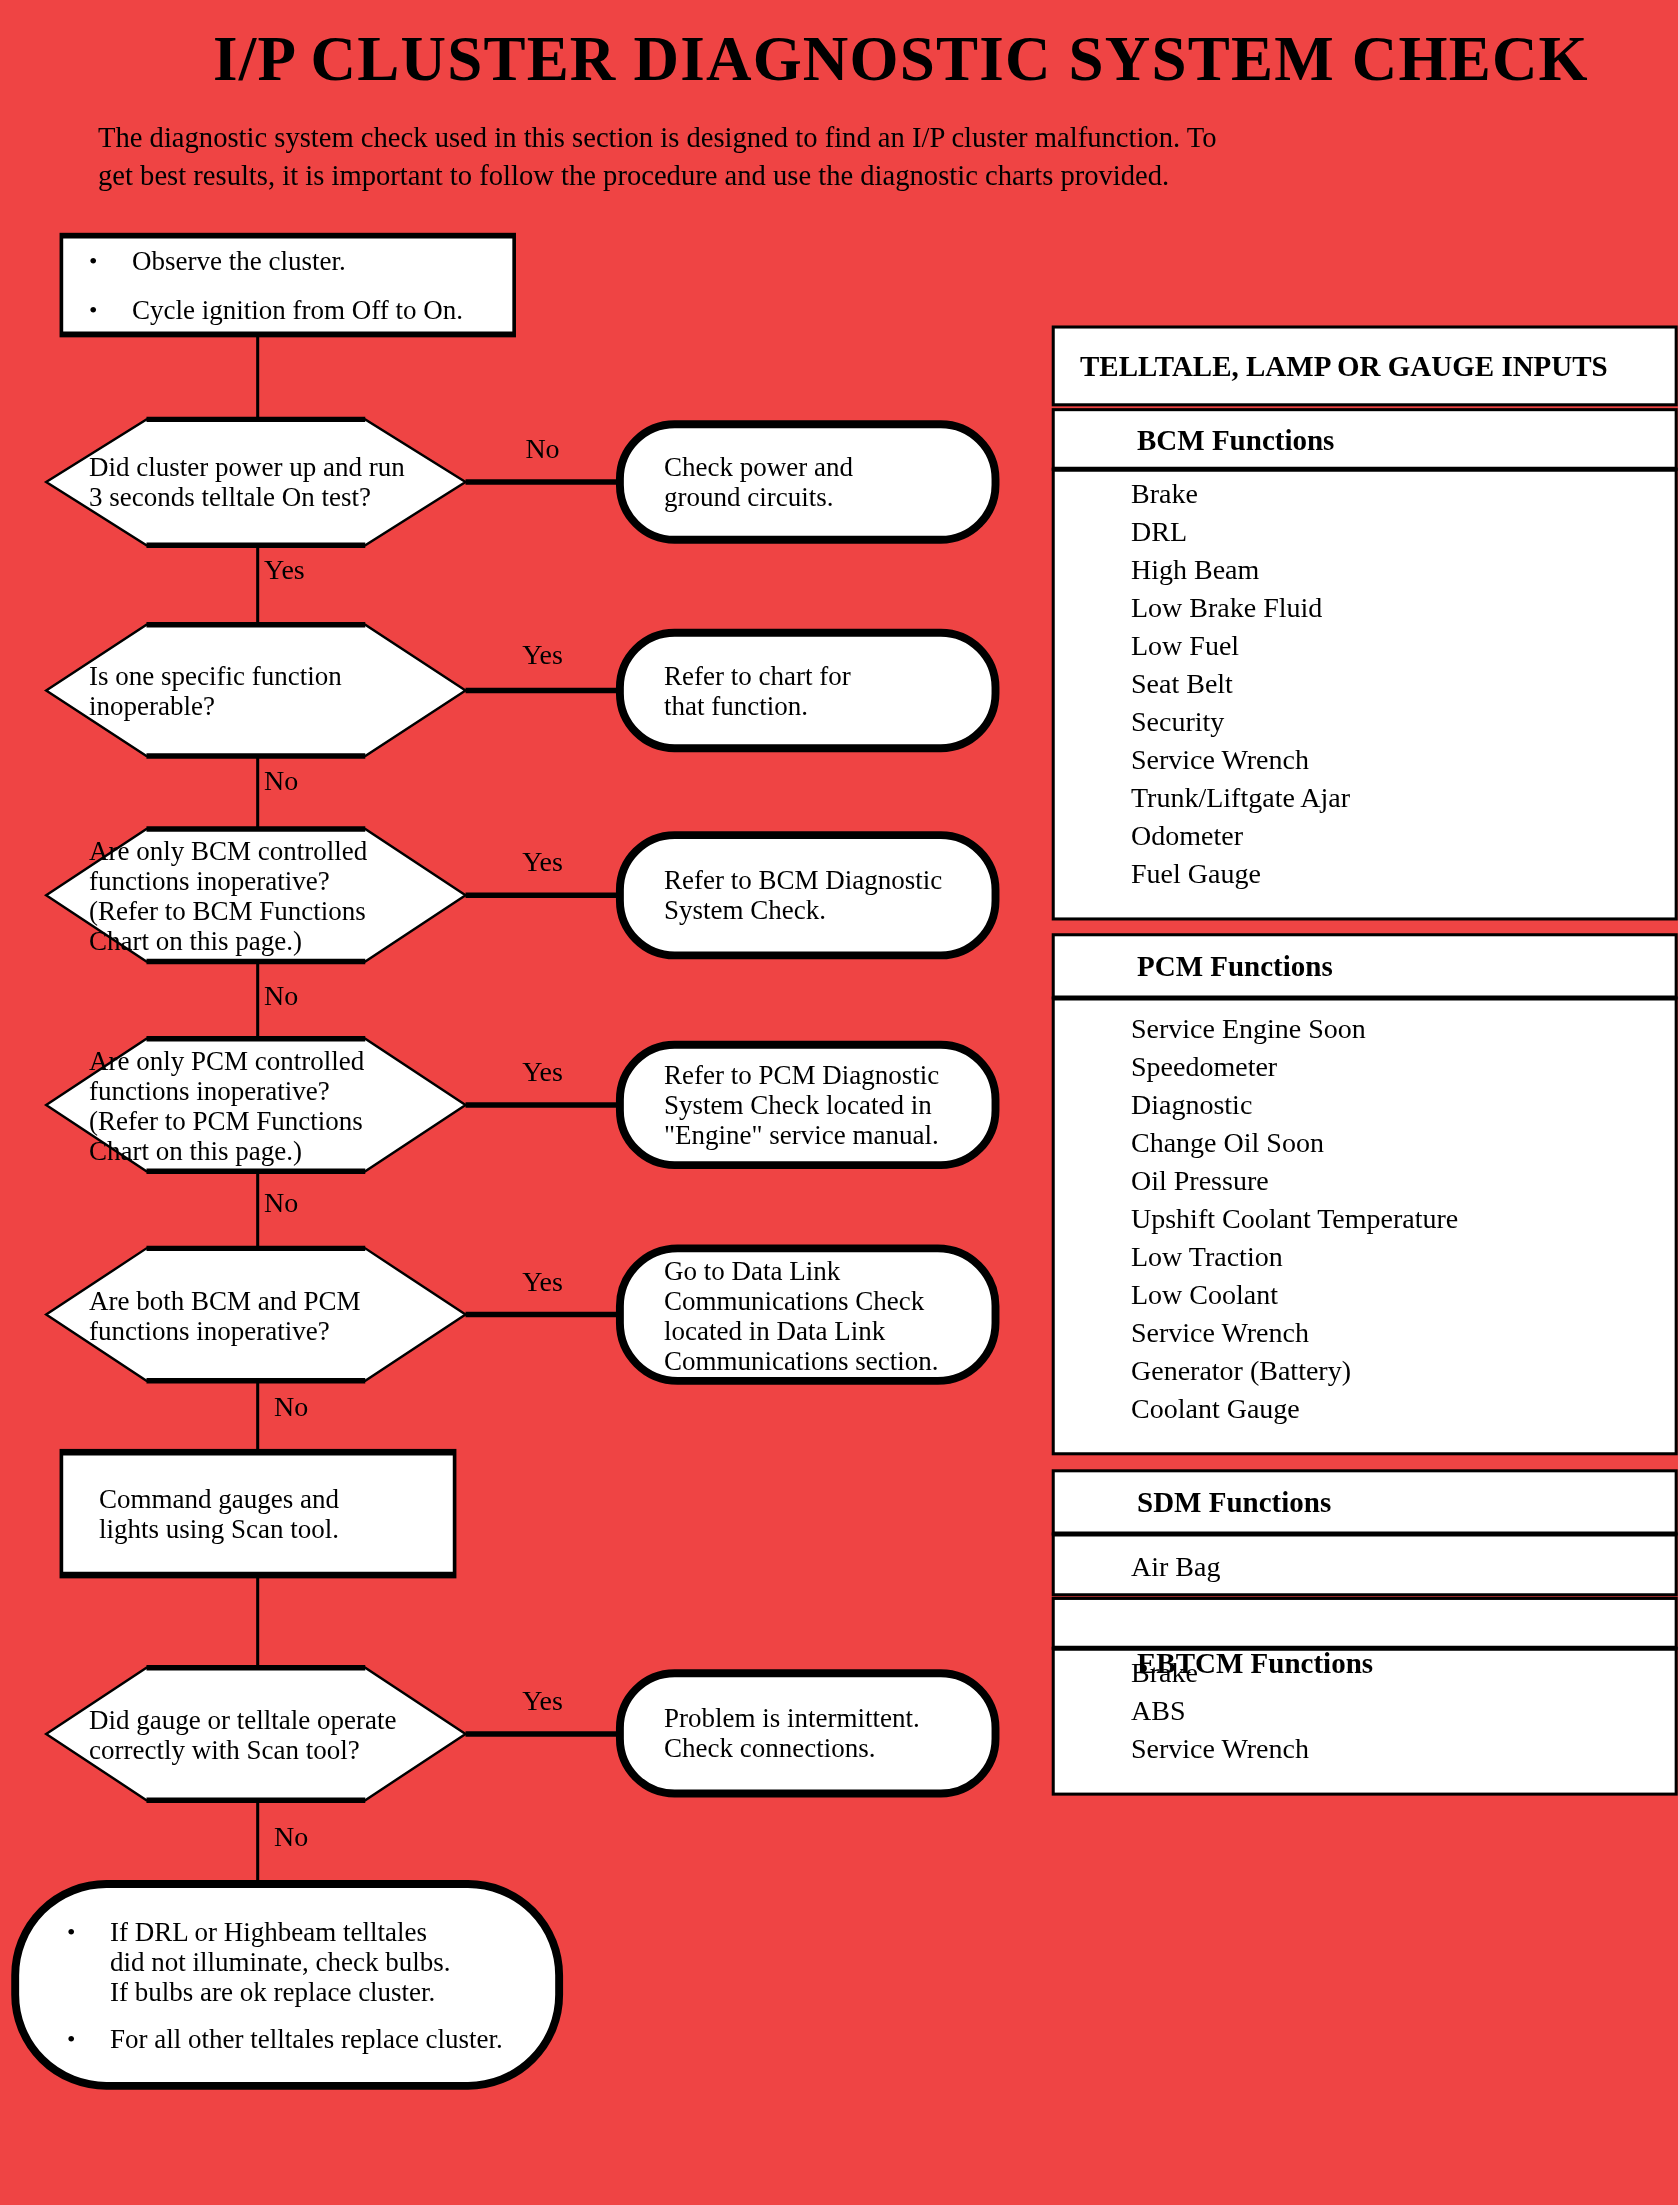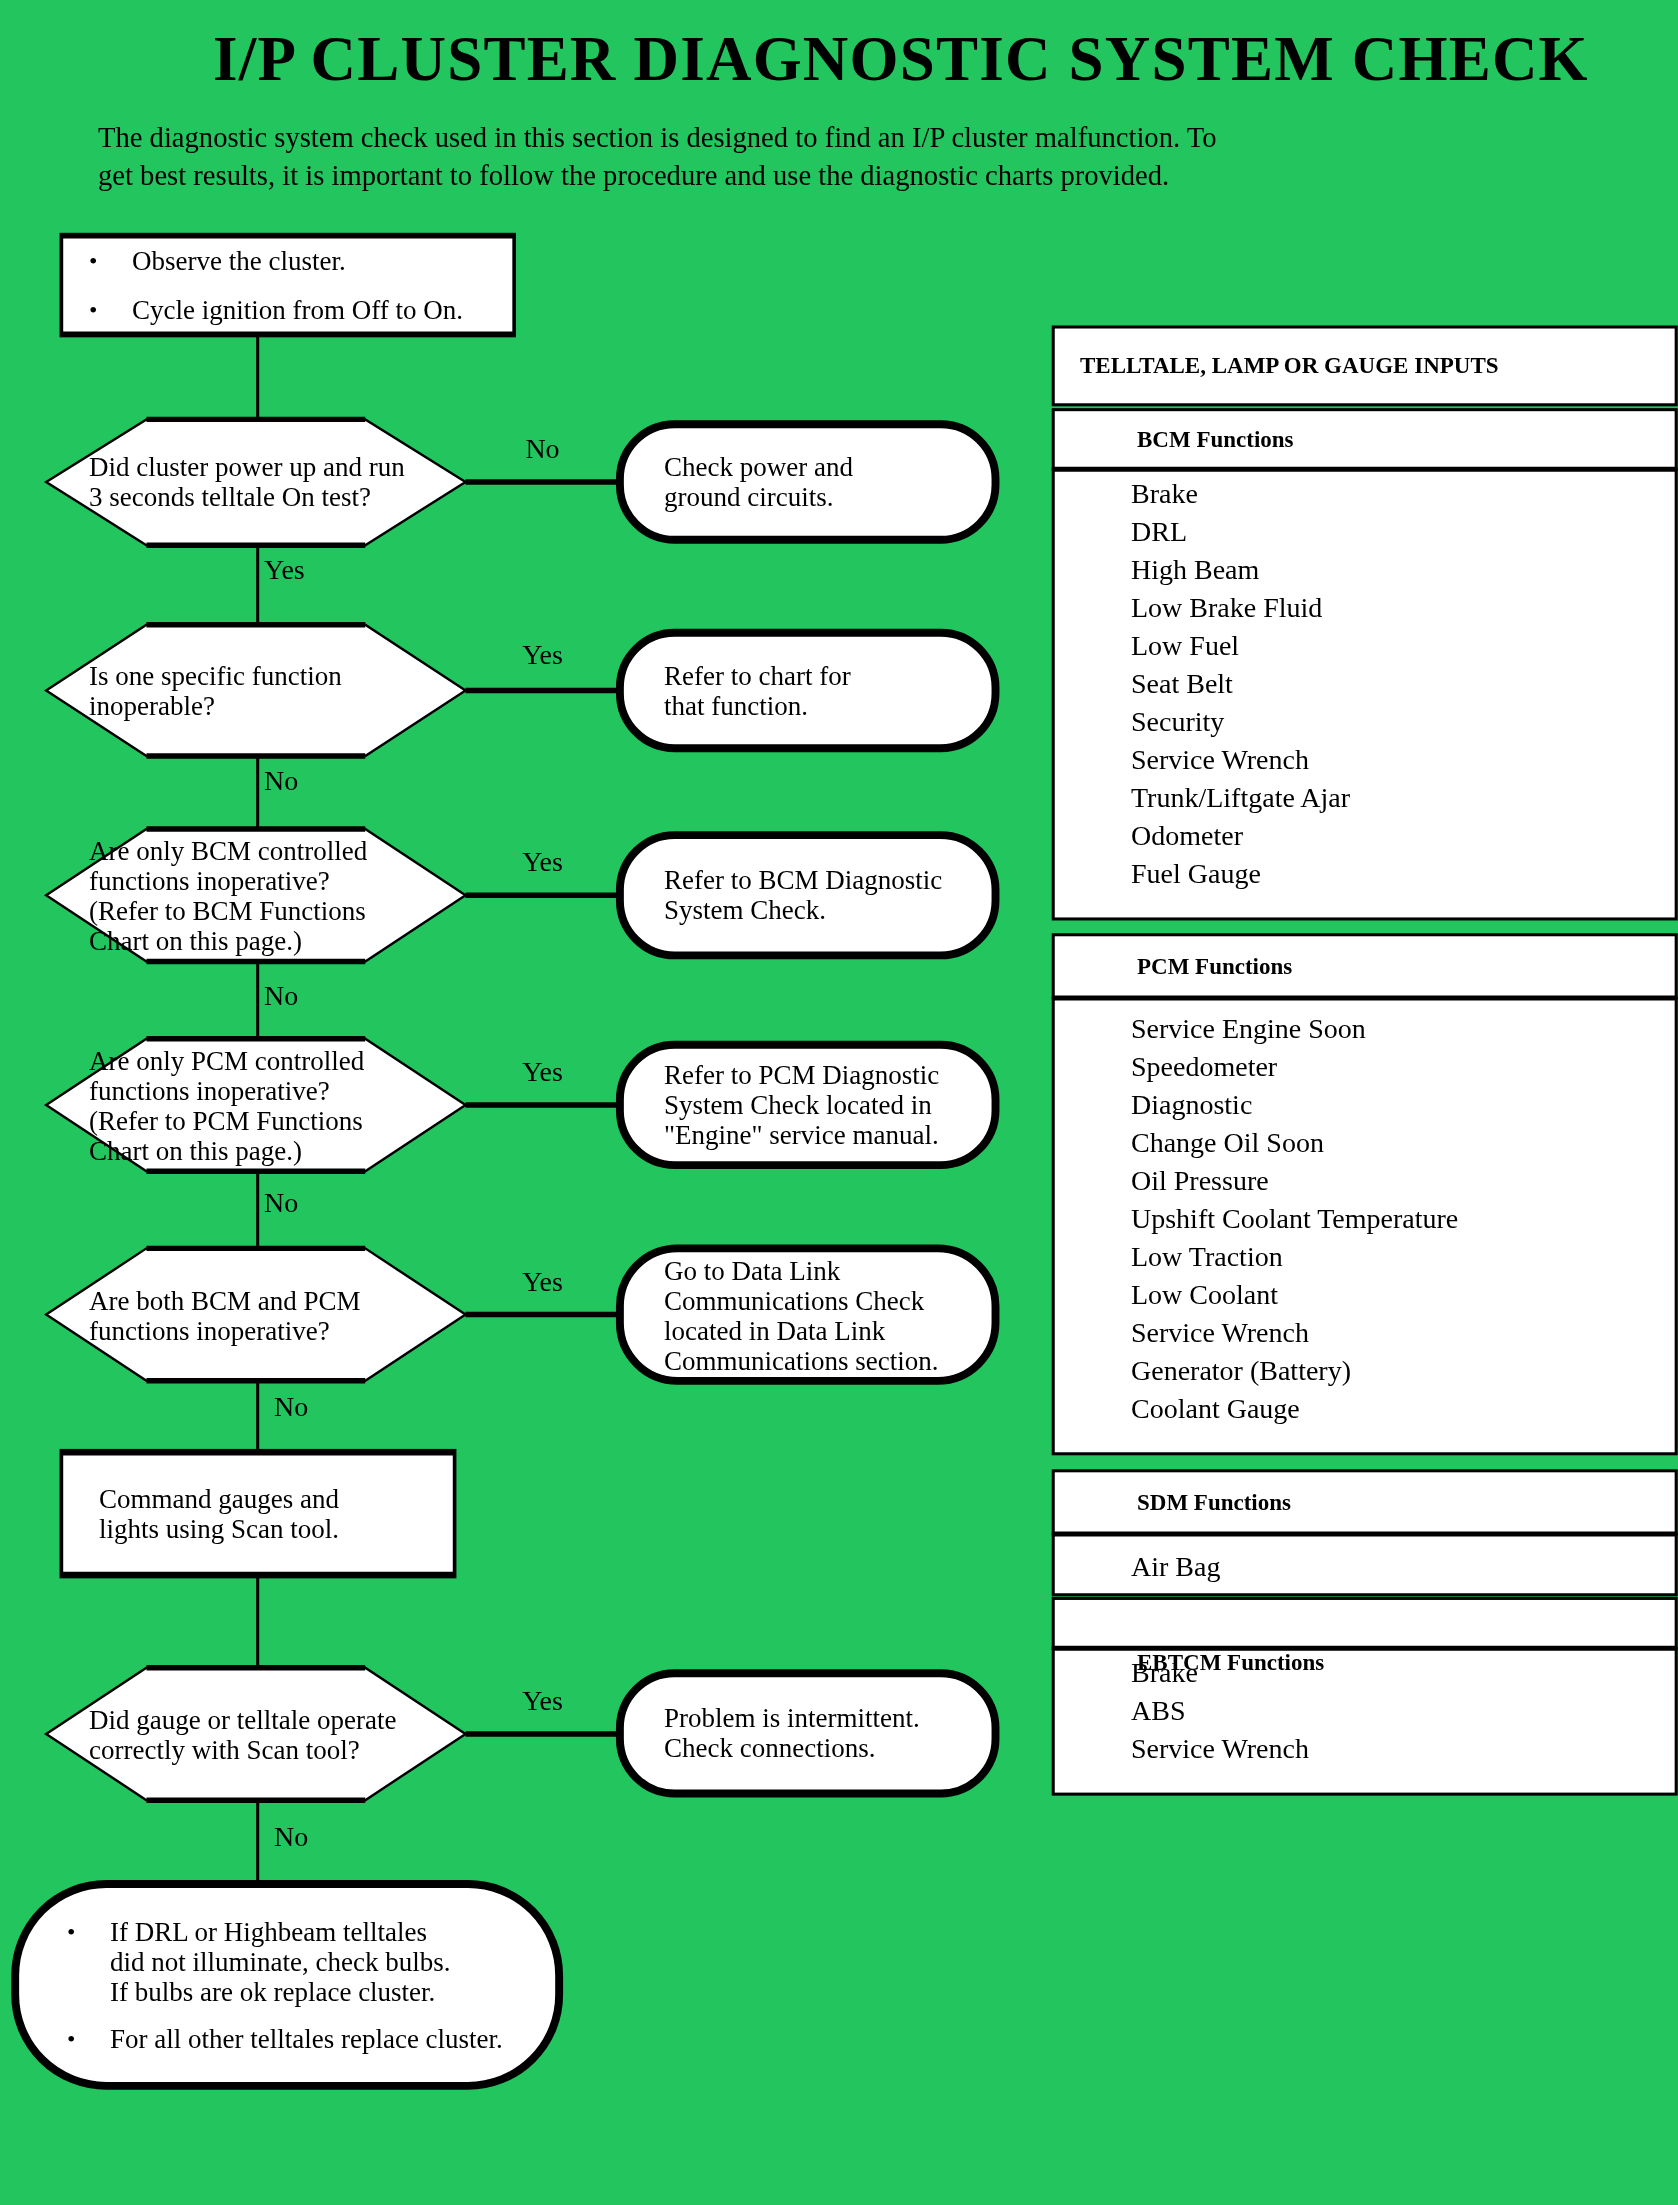--- a/index.html
+++ b/index.html
@@ -1,31 +1,31 @@
 <!DOCTYPE html>
 <html style="font-size:9.7px"><head>
 <meta charset="utf-8">
 <style>
   html,body{margin:0;padding:0;background:#fff;}
-  .page{position:relative;width:1678px;height:2205px;background:#22c55e;overflow:hidden;
+  .page{position:relative;width:1678px;height:2205px;background:#ef4444;overflow:hidden;
         font-family:"Liberation Serif",serif;color:#000;}
   svg.canvas{position:absolute;left:0;top:0;}
   .txt{position:absolute;font-family:"Liberation Serif",serif;color:#000;
        white-space:pre-line;line-height:30px;font-size:27px;}
   .vc{display:flex;align-items:center;}
   .title{position:absolute;left:213px;top:23px;width:1276px;font-size:63px;
          font-weight:bold;letter-spacing:1.2px;white-space:nowrap;line-height:73px;}
   .intro{position:absolute;left:98px;top:119px;width:1337px;font-size:28.6px;line-height:38px;}
   .bullets{display:flex;flex-direction:column;justify-content:center;}
   .bullet-row{display:flex;align-items:flex-start;}
   .bullet-row .dot{width:43px;flex:0 0 43px;font-size:24px;line-height:30px;}
   .dot::before{content:"\2022";}
   .label{position:absolute;font-size:28px;line-height:32px;font-weight:normal;}
   .lbl-c{width:67px;text-align:center;}
-  .tbl-title{position:absolute;font-size:23px;font-weight:bold;white-space:nowrap;font-family:Liberation Serif, serif;}
+  .tbl-title{position:absolute;font-size:29px;font-weight:bold;white-space:nowrap;font-family:Liberation Serif, serif;}
   .t-item{height:38px;display:flex;align-items:center;font-size:28px;white-space:nowrap;}
   .t-list{position:absolute;}
 </style>
 </head>
 <body>
 
 <div class="page">
 
   <svg class="canvas" width="1678" height="2205" viewBox="0 0 2761 3628">
 

